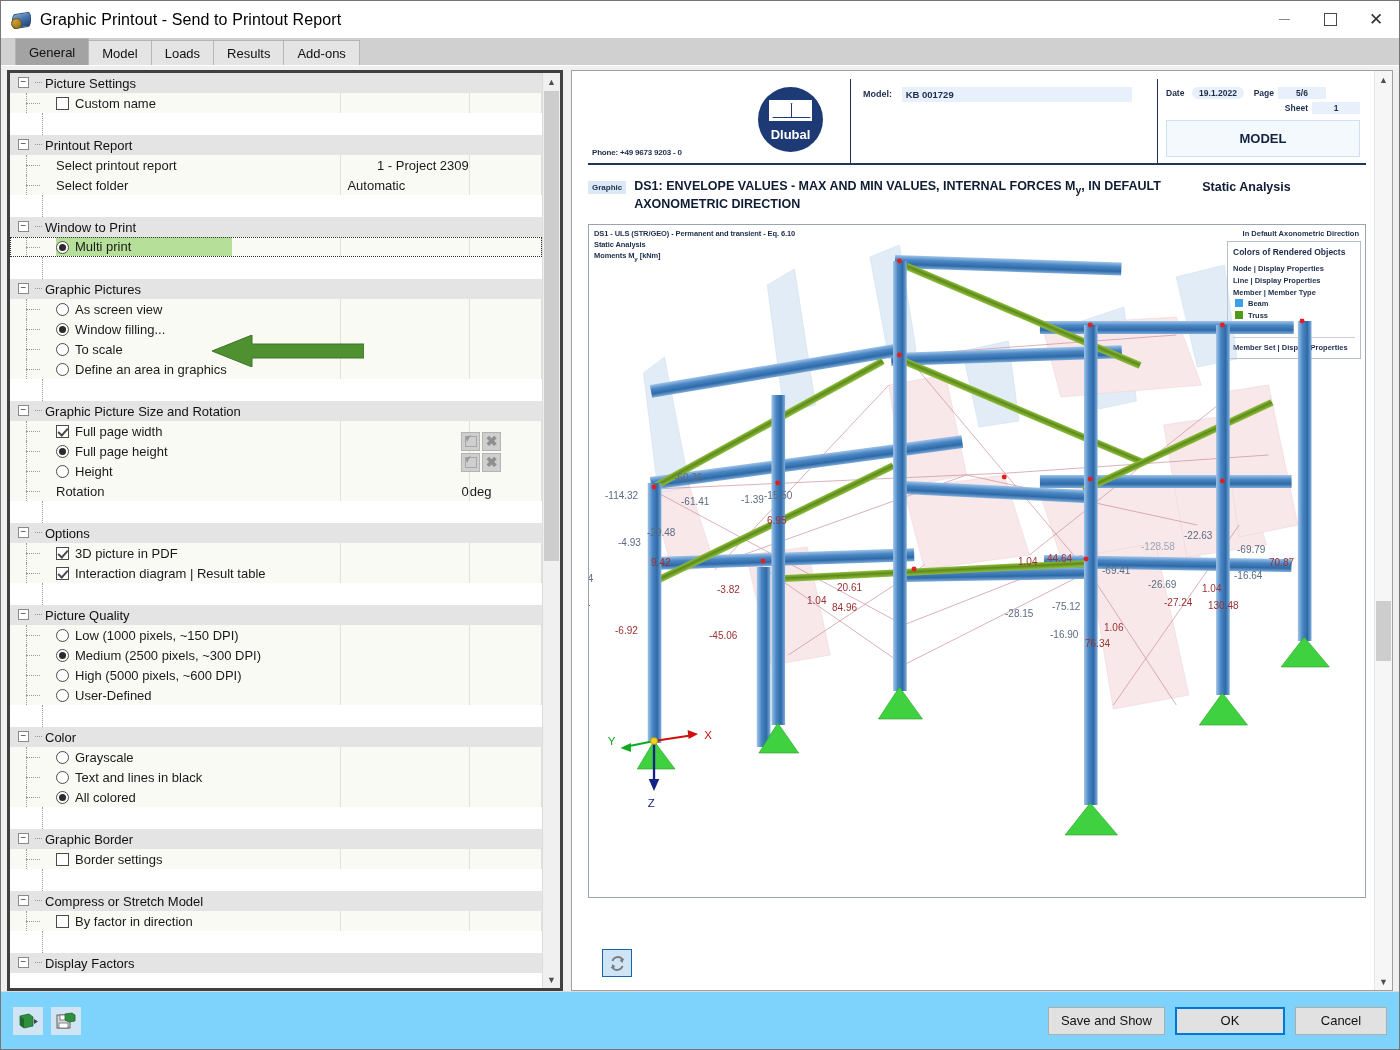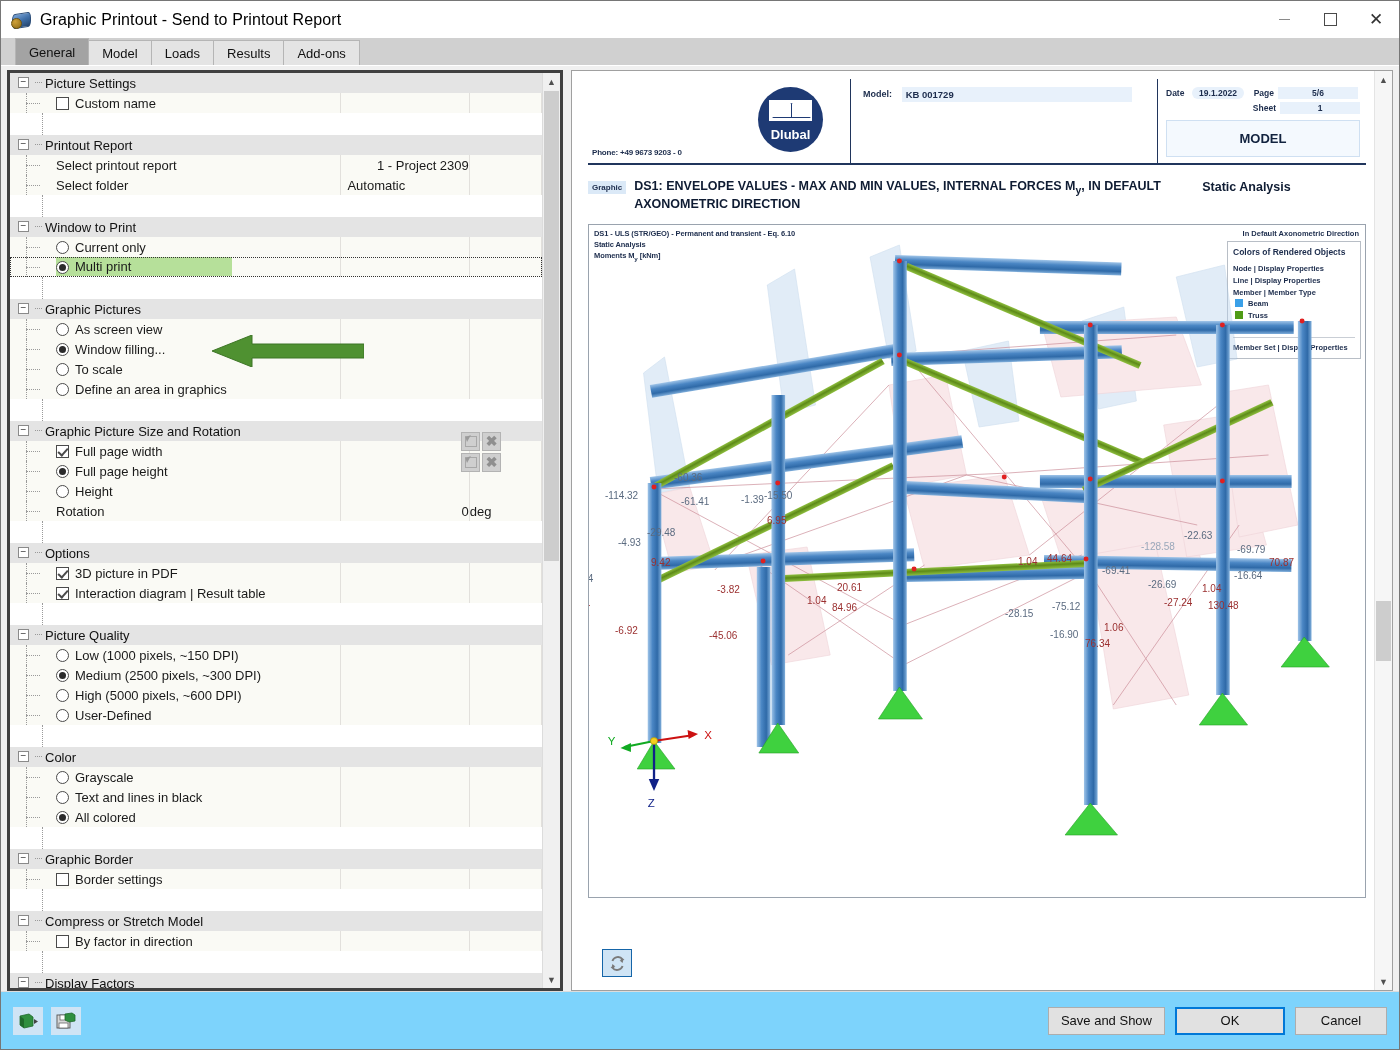--- a/index.html
+++ b/index.html
@@ -274,21 +274,21 @@
   .fld-lab{font-size:9px;font-weight:bold;color:#1c2c4c;display:inline-block;vertical-align:top;margin-right:6px;padding-top:2px;}
   .fld-val{
     display:inline-block;background:#e8f1fb;font-size:9.5px;font-weight:bold;color:#1c2c4c;
     padding:2px 4px;width:230px;box-sizing:border-box;vertical-align:top;
   }
   .rep-right{width:208px;position:relative;padding:8px 6px 0 8px;box-sizing:border-box;}
   .kv{display:flex;align-items:center;font-size:8.5px;font-weight:bold;color:#1c2c4c;margin-bottom:3px;gap:4px;}
   .kv .k{width:22px;}
   .kv .v{background:#e8f1fb;padding:1px 4px;min-width:44px;text-align:center;border-radius:6px;}
   .kv .k2{width:26px;text-align:right;}
-  .kv .v2{background:#e8f1fb;padding:1px 20px;min-width:40px;text-align:center;}
+  .kv .v2{background:#e8f1fb;padding:1px 4px;min-width:40px;text-align:center;}
   .modelbox{
     margin-top:6px;background:#f4f9fe;border:1px solid #cfe0f2;
     text-align:center;font-size:13px;font-weight:bold;color:#12233f;
     padding:10px 0;
   }
   
   .rep-title{
     display:flex;align-items:flex-start;margin-top:14px;gap:8px;
   }
   .badge{
@@ -433,25 +433,20 @@
             <td class="unitcell"></td>
           </tr>
           <tr class="spacer-row">
                 <td class="tline"></td>
                 <td></td>
                 <td></td>
               </tr>
 
           <tr class="grp">
             <td colspan="3"><span class="expander">−</span><span class="dashes"></span><span class="gtitle">Window to Print</span></td>
-          </tr>
-          <tr class="row-alt">
-            <td class="itemcell"><span class="treelead"></span><span class="radio"></span><span class="lbl">Current only</span></td>
-            <td class="valcell"></td>
-            <td class="unitcell"></td>
           </tr>
           <tr class="row-alt sel-row sel-outline">
             <td class="itemcell"><span class="treelead"></span><span class="sel-highlight"><span class="radio on"></span><span class="lbl">Multi print</span></span></td>
             <td class="valcell"></td>
             <td class="unitcell"></td>
           </tr>
           <tr class="spacer-row">
                 <td class="tline"></td>
                 <td></td>
                 <td></td>

